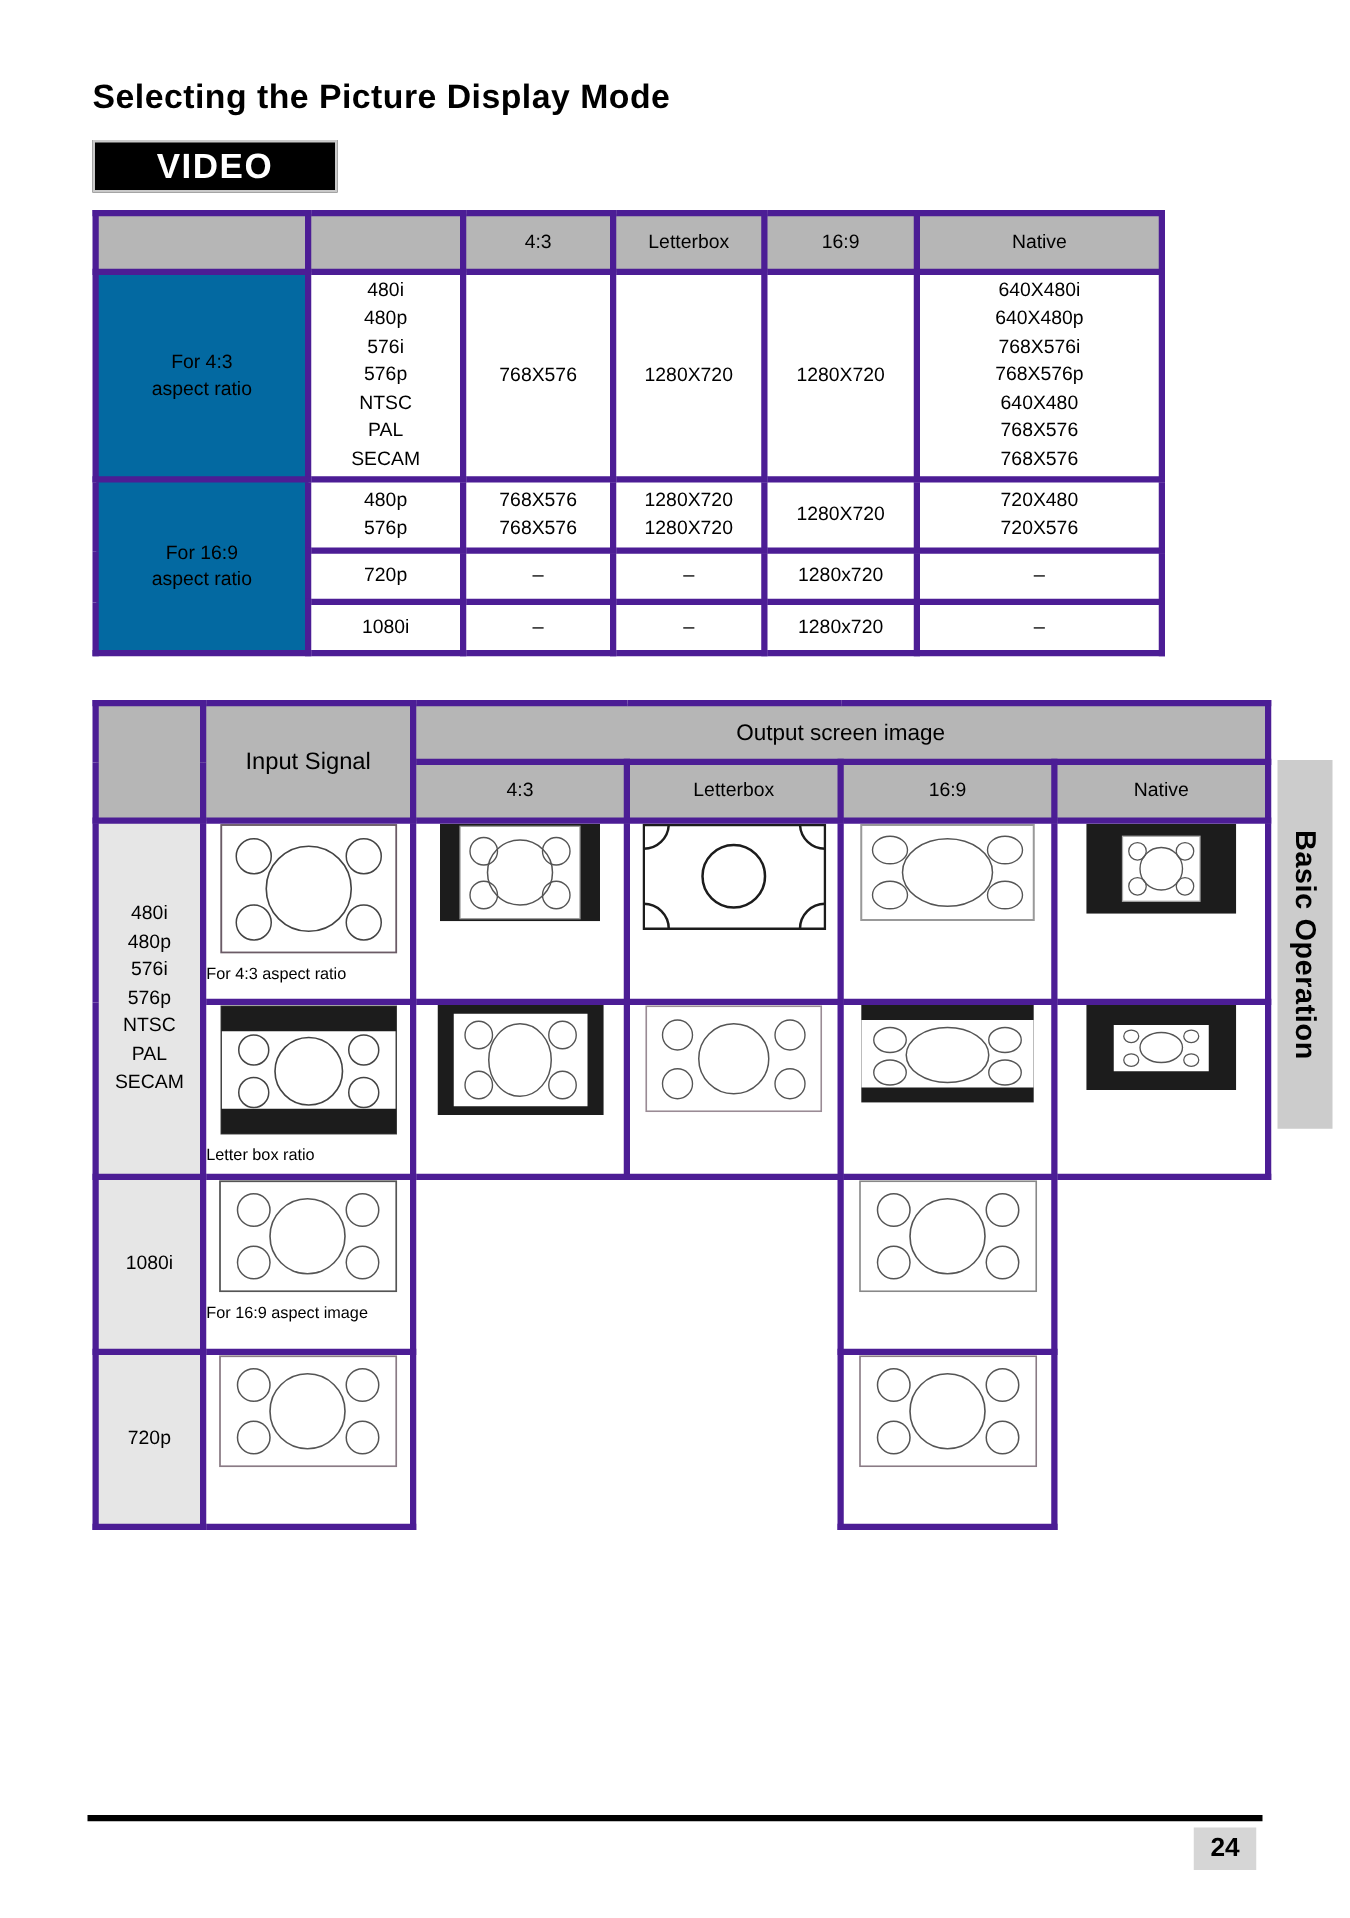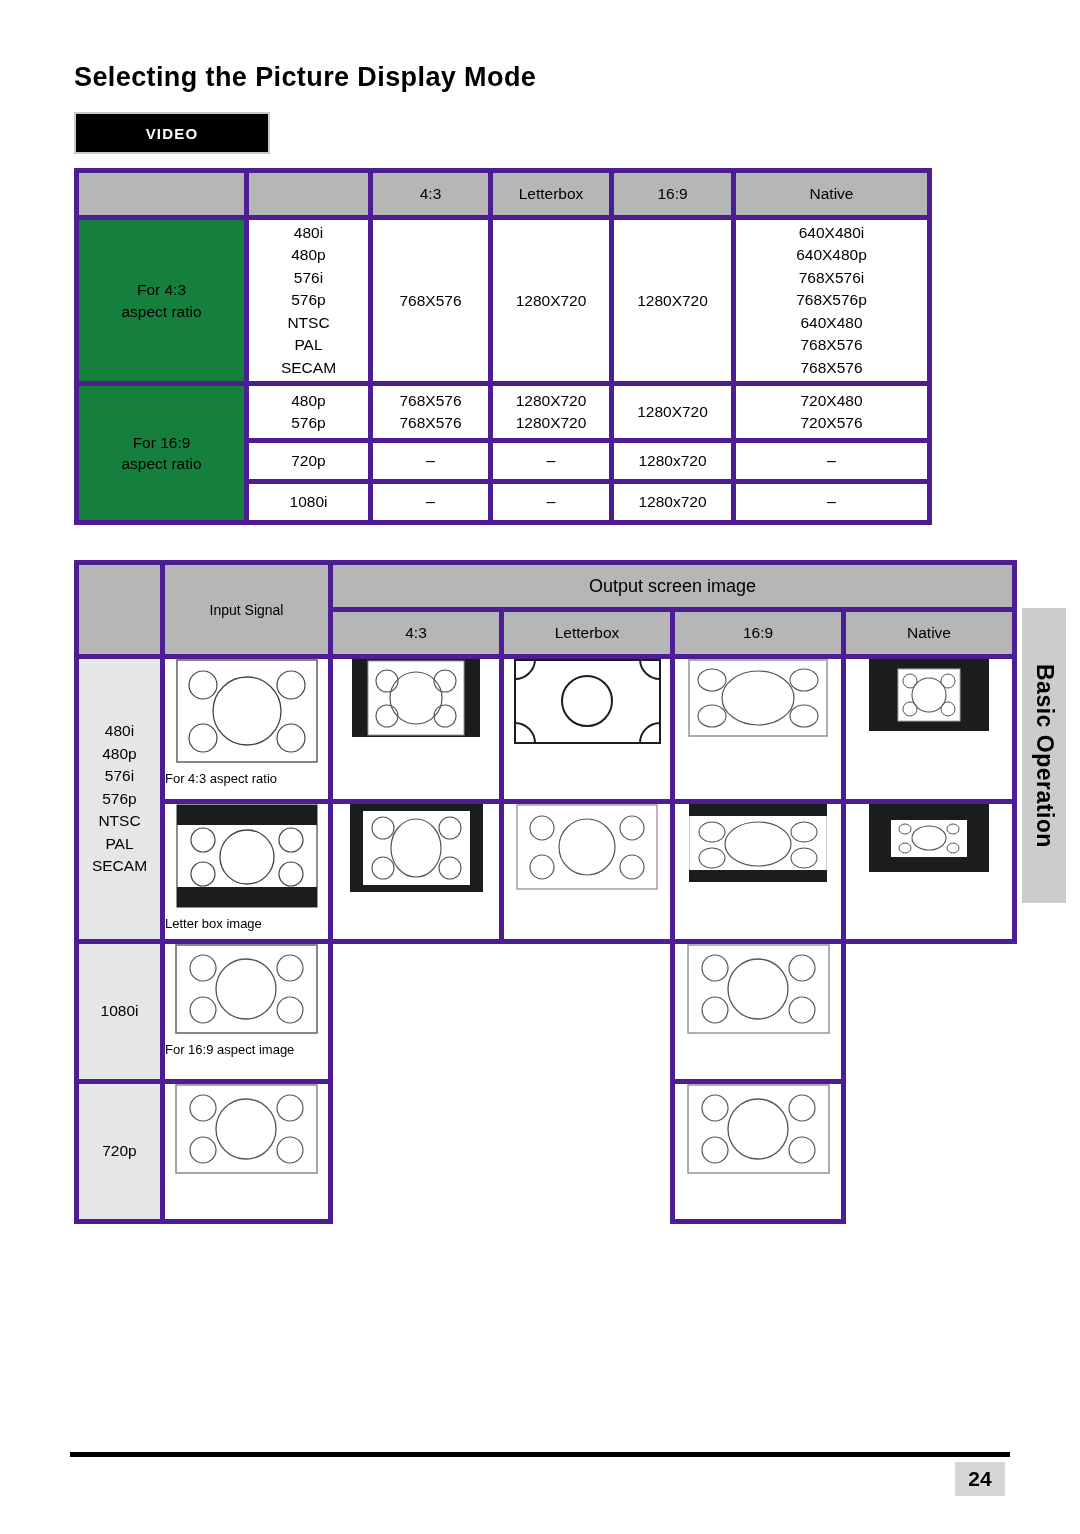--- a/index.html
+++ b/index.html
@@ -30,21 +30,21 @@
   .video-badge {
     position: absolute;
     left: 74px;
     top: 112px;
     width: 196px;
     height: 42px;
     background: #000000;
     border: 2px solid #c9c9c9;
     box-sizing: border-box;
     color: #ffffff;
-    font-size: 15px;
+    font-size: 28px;
     font-weight: bold;
     letter-spacing: 1.2px;
     display: flex;
     align-items: center;
     justify-content: center;
     text-align: right;
   }
 
   
   .tbl {
@@ -55,21 +55,21 @@
   }
   .tbl td, .tbl th {
     border: 5px solid #4c1d95;
     padding: 0;
     text-align: center;
     vertical-align: middle;
     font-weight: normal;
   }
   .hdr { background: #b6b6b6; height: 42px; font-size: 15.5px; }
   .hdr-blank { background: #b6b6b6; }
-  .rowlbl { background: #15803d; line-height: 1.38; }
+  .rowlbl { background: #0369a1; line-height: 1.38; }
   .cell { background: #ffffff; line-height: 1.42; }
   .stack { line-height: 1.45; }
 
   
   #table-modes { left: 74px; top: 168px; width: 853px; }
 
   
   #table-images { left: 74px; top: 560px; width: 938px; }
   #table-images td { vertical-align: top; }
   #table-images .hdr, #table-images .hdr-blank { vertical-align: middle; }
@@ -226,21 +226,21 @@
       <col style="width:168px">
       <col style="width:171px">
     <col style="width:171px">
       <col style="width:171px">
       <col style="width:171px">
   </colgroup>
 
   <tbody>
       <tr>
     <td class="hdr-blank" rowspan="2"></td>
-    <td class="hdr" rowspan="2" style="font-size:14px">Input Signal</td>
+    <td class="hdr" rowspan="2" style="font-size:19px">Input Signal</td>
     <td class="hdr" colspan="4" style="font-size:18px">Output screen image</td>
   </tr>
   <tr>
     <td class="hdr" style="height:32px">4:3</td>
     <td class="hdr">Letterbox</td>
     <td class="hdr">16:9</td>
     <td class="hdr">Native</td>
   </tr>
 
   <tr style="height:145px">
@@ -328,21 +328,21 @@
           <rect x="1" y="1" width="140" height="102" fill="#fff" stroke="#444" stroke-width="1.2"></rect>
           <rect x="1" y="1" width="140" height="20" fill="#1c1c1c"></rect>
           <rect x="1" y="83" width="140" height="20" fill="#1c1c1c"></rect>
           <circle cx="27" cy="36" r="12" fill="none" stroke="#444" stroke-width="1.2"></circle>
           <circle cx="115" cy="36" r="12" fill="none" stroke="#444" stroke-width="1.2"></circle>
           <circle cx="27" cy="70" r="12" fill="none" stroke="#444" stroke-width="1.2"></circle>
           <circle cx="115" cy="70" r="12" fill="none" stroke="#444" stroke-width="1.2"></circle>
           <circle cx="71" cy="53" r="27" fill="none" stroke="#444" stroke-width="1.3"></circle>
         </svg>
       </div>
-      <div class="caption">Letter box image</div>
+      <div class="caption">Letter box ratio</div>
     </td>
 
     <td class="imgcell">
       <div class="thumbwrap">
         <svg width="133" height="88" viewBox="0 0 133 88">
           <rect x="0" y="0" width="133" height="88" fill="#1c1c1c"></rect>
           <rect x="13" y="7" width="107" height="74" fill="#fff"></rect>
           <circle cx="33" cy="24" r="11" fill="none" stroke="#555" stroke-width="1.1"></circle>
           <circle cx="100" cy="24" r="11" fill="none" stroke="#555" stroke-width="1.1"></circle>
           <circle cx="33" cy="64" r="11" fill="none" stroke="#555" stroke-width="1.1"></circle>

